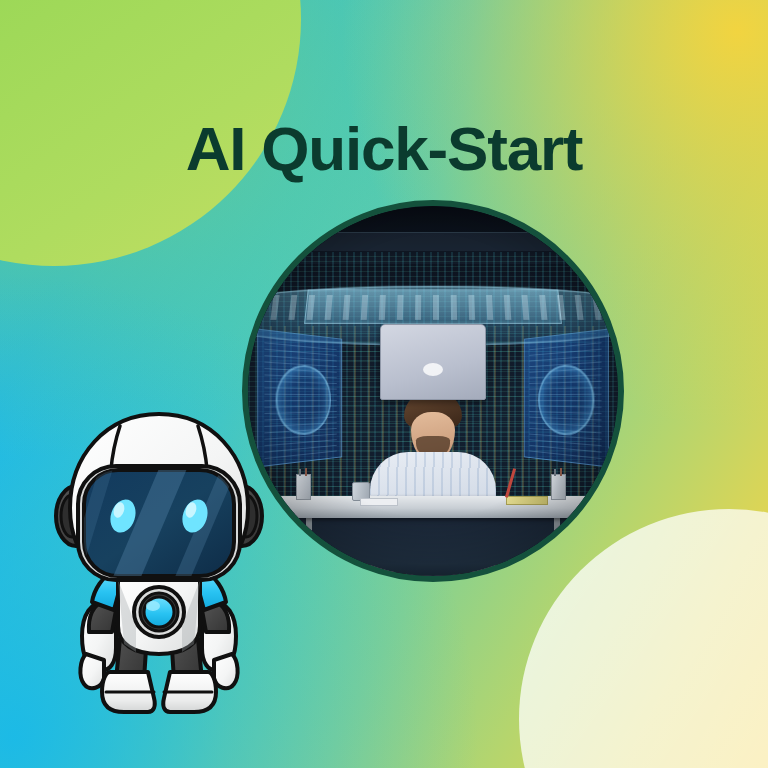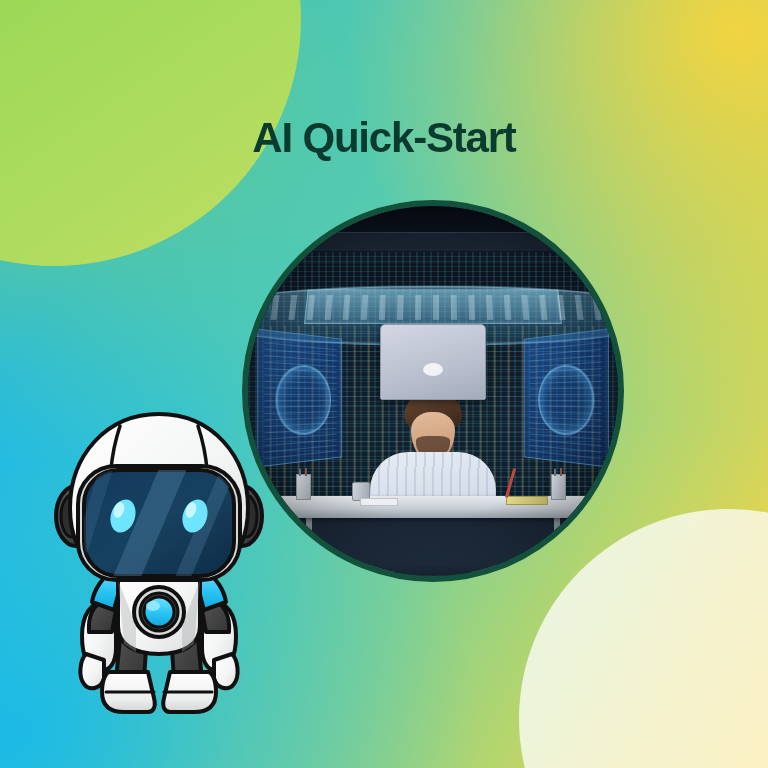--- a/index.html
+++ b/index.html
@@ -67,21 +67,21 @@
        rgba(255,255,255,0.62) 100%);
   }
 
   
   .title {
     position: absolute;
     left: 0;
     top: 116px;
     width: 768px;
     text-align: center;
-    font-size: 42px;
+    font-size: 62px;
     font-weight: bold;
     letter-spacing: -1.2px;
     color: #0B3B2E;
     line-height: 1.05;
     white-space: nowrap;
     user-select: none;
   }
 
   
   .photo-circle {

